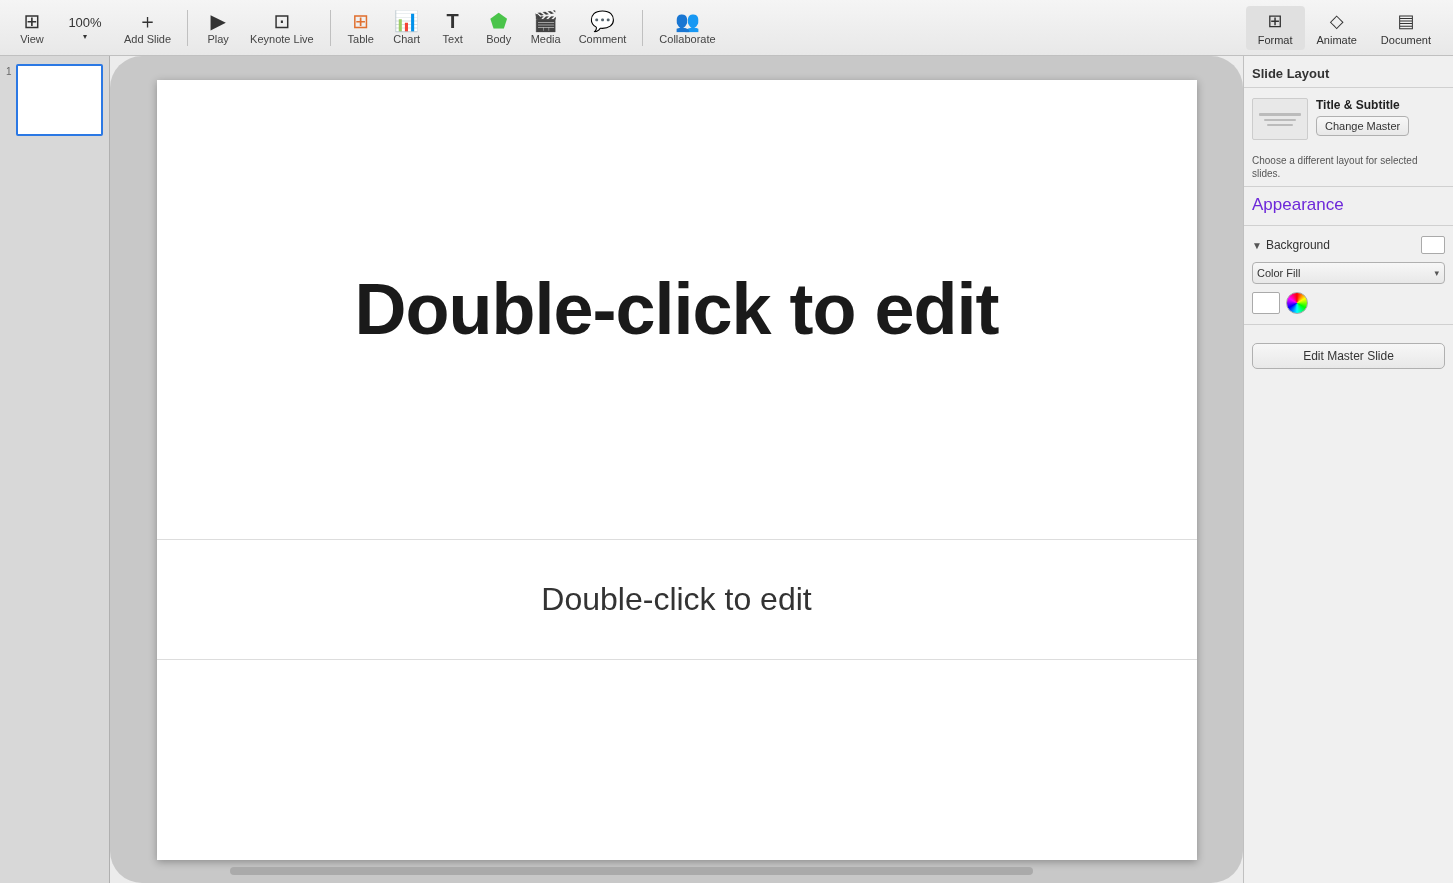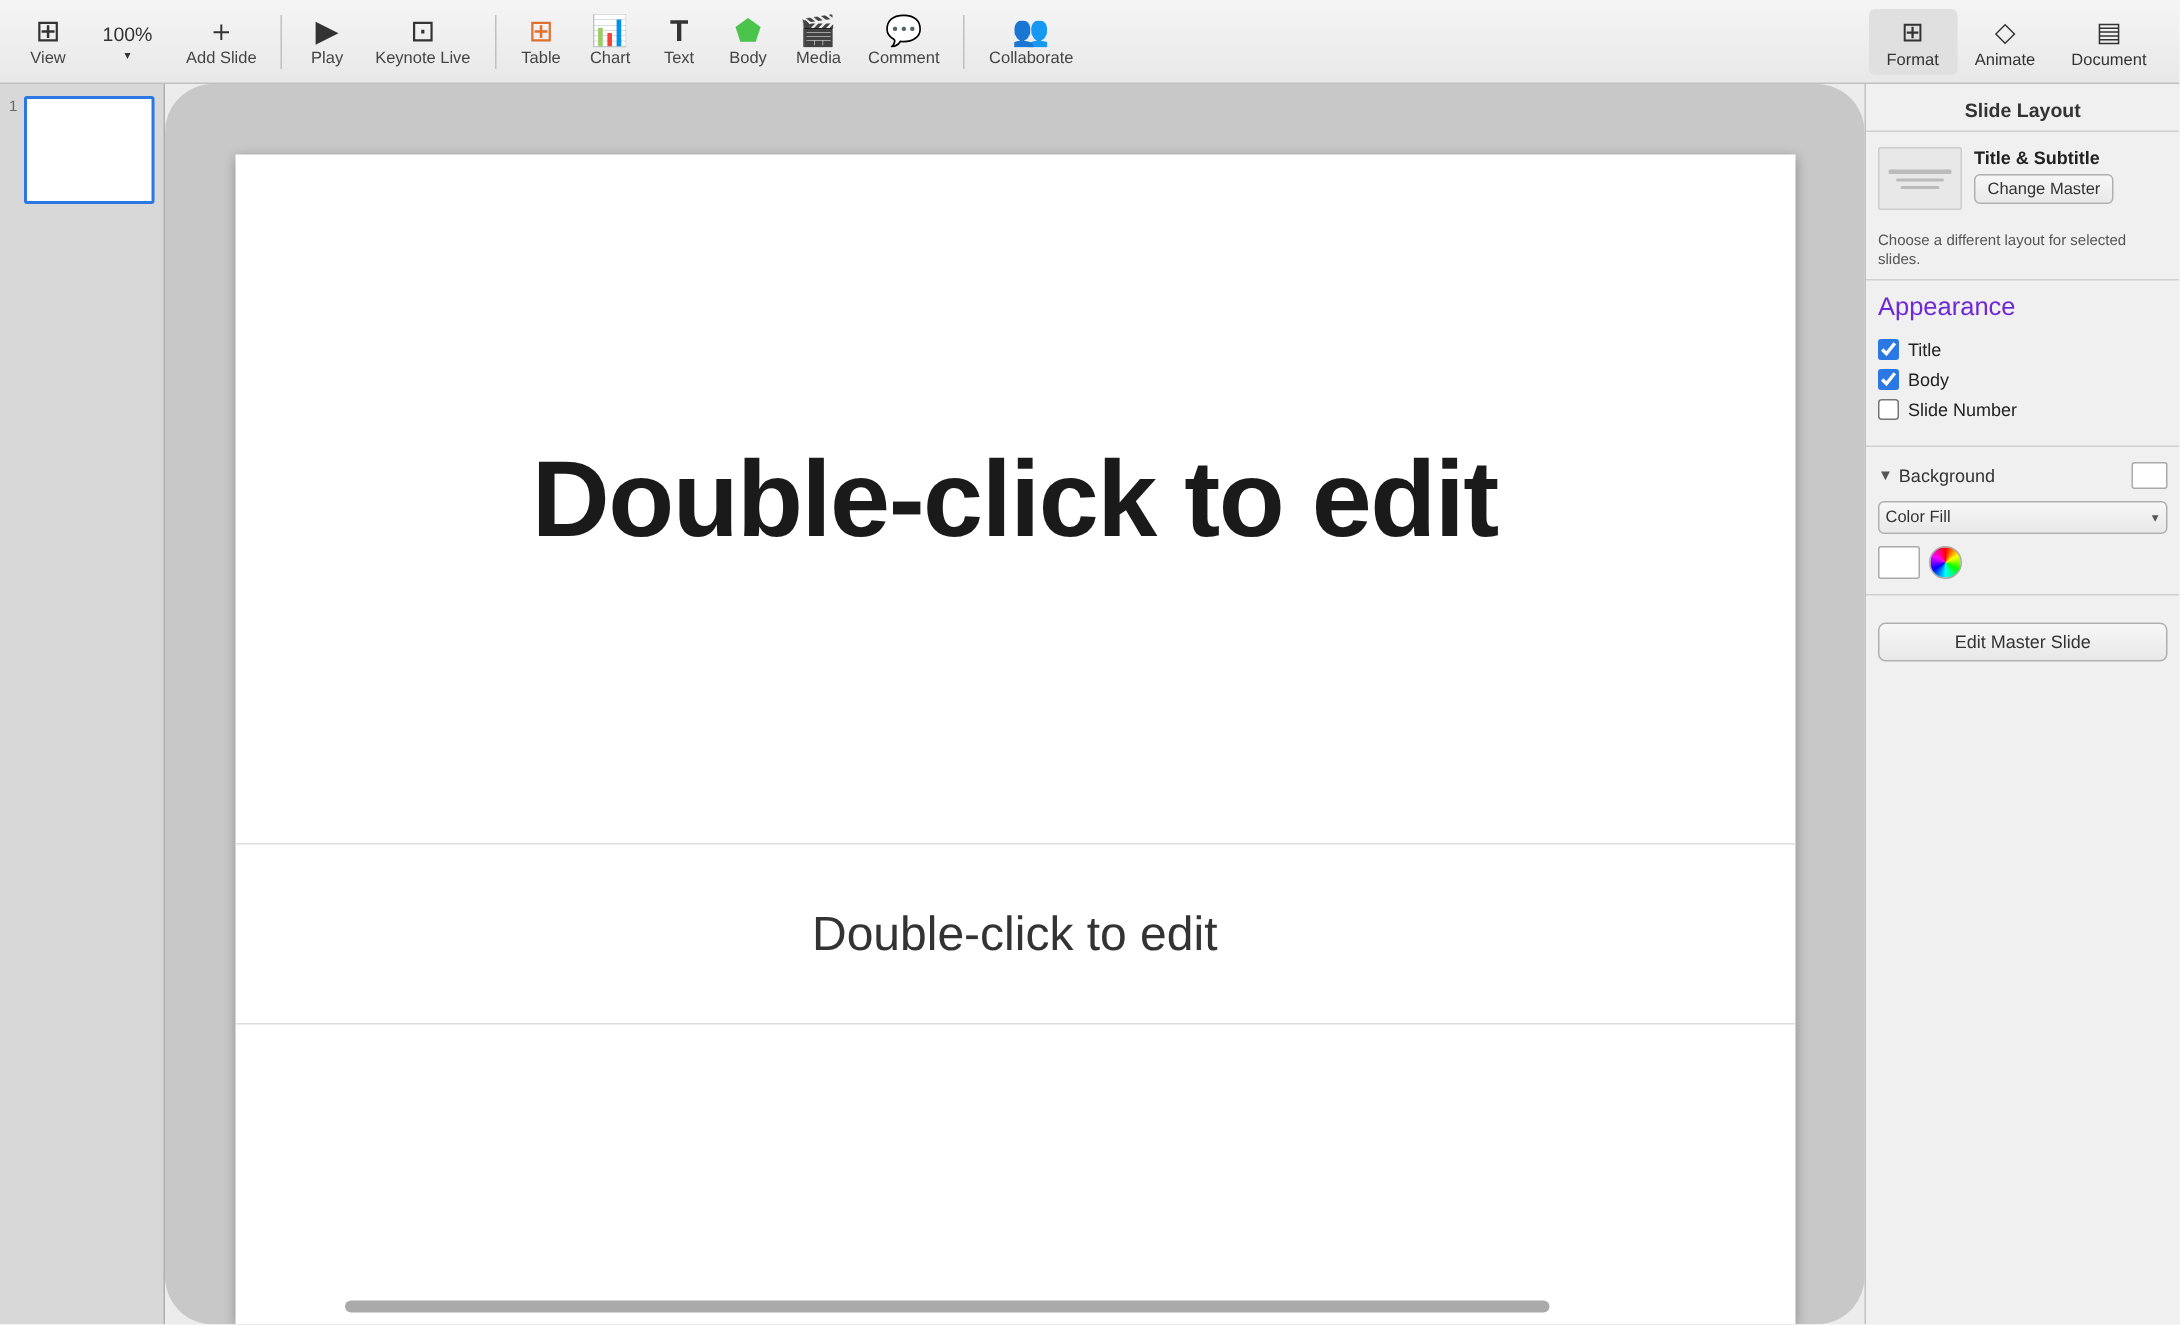--- a/index.html
+++ b/index.html
@@ -91,21 +91,21 @@
       cursor: pointer;
       position: relative;
       overflow: hidden;
     }
 
     
     .canvas-area {
       flex: 1;
       background: #c8c8c8;
       display: flex;
-      align-items: flex-end;
+      align-items: center;
       justify-content: center;
       overflow: auto;
       position: relative;
       border-radius: 32px;
     }
     .slide-canvas {
       width: 1040px;
       height: 780px;
       background: #fff;
       position: relative;
@@ -163,21 +163,20 @@
       background: #f0f0f0;
       border-left: 1px solid #c0c0c0;
       display: flex;
       flex-direction: column;
       overflow-y: auto;
     }
     .right-panel-title {
       font-size: 13px;
       font-weight: 600;
       color: #333;
-      text-align: center;
       padding: 10px 8px 6px;
       border-bottom: 1px solid #d0d0d0;
     }
     .layout-preview-section {
       padding: 10px 8px;
       display: flex;
       align-items: flex-start;
       gap: 8px;
     }
     .layout-thumb {
@@ -454,34 +453,20 @@
       </div>
       <div class="layout-info">
         <div class="layout-name">Title &amp; Subtitle</div>
         <button class="change-master-btn">Change Master</button>
       </div>
     </div>
 
     <div class="tooltip-hint">Choose a different layout for selected slides.</div>
 
     <div class="section-header">Appearance</div>
-    <div class="appearance-section">
-      <div class="checkbox-row">
-        <input type="checkbox" id="cb-title" checked="" style="">
-        <label class="checkbox-label" for="cb-title">Title</label>
-      </div>
-      <div class="checkbox-row">
-        <input type="checkbox" id="cb-body" checked="" style="">
-        <label class="checkbox-label" for="cb-body">Body</label>
-      </div>
-      <div class="checkbox-row">
-        <input type="checkbox" id="cb-number" style="">
-        <label class="checkbox-label" for="cb-number">Slide Number</label>
-      </div>
-    </div>
 
     <div class="section-divider"></div>
 
     <div class="background-header">
       <span class="collapse-icon">▼</span>
       <span class="bg-label">Background</span>
       <div class="bg-color-swatch"></div>
     </div>
 
     <div class="color-fill-row">

